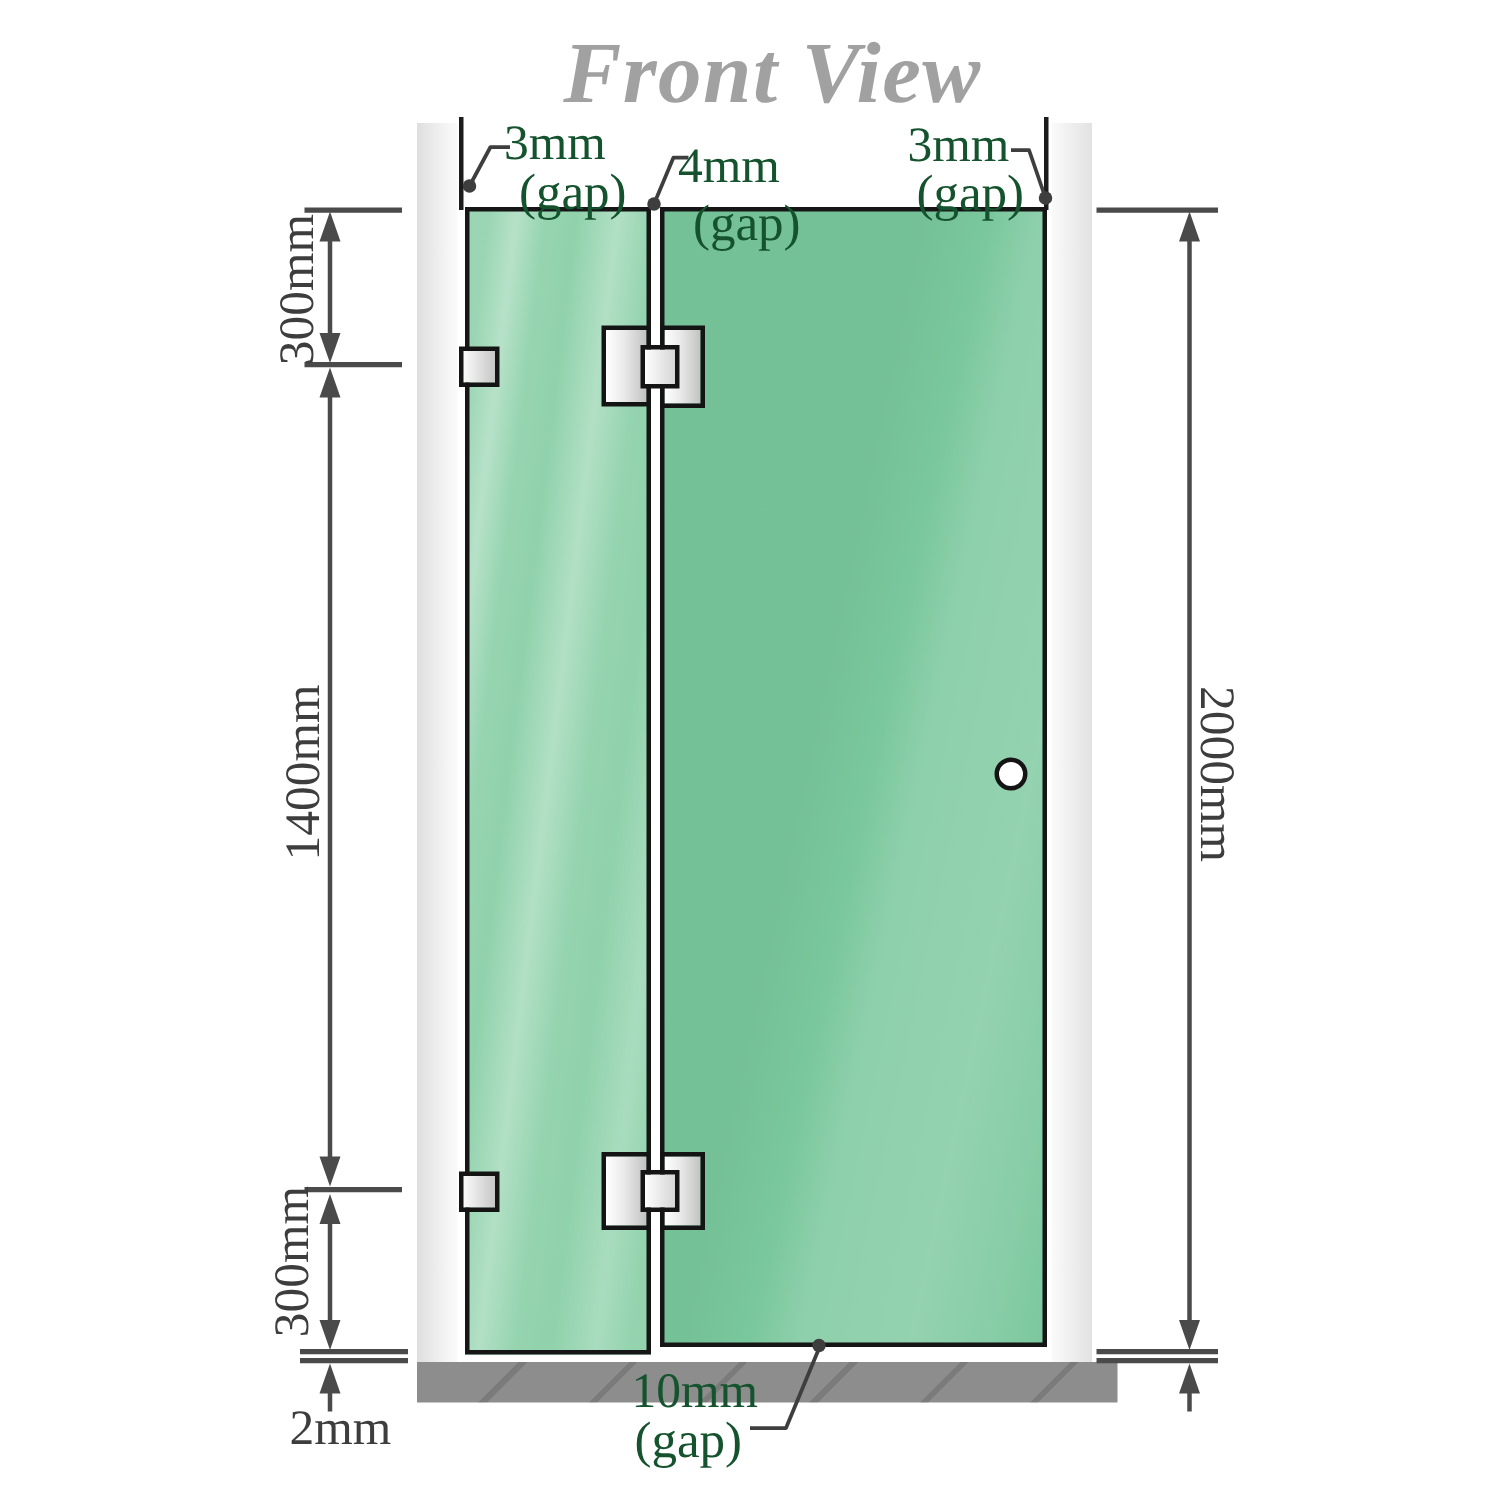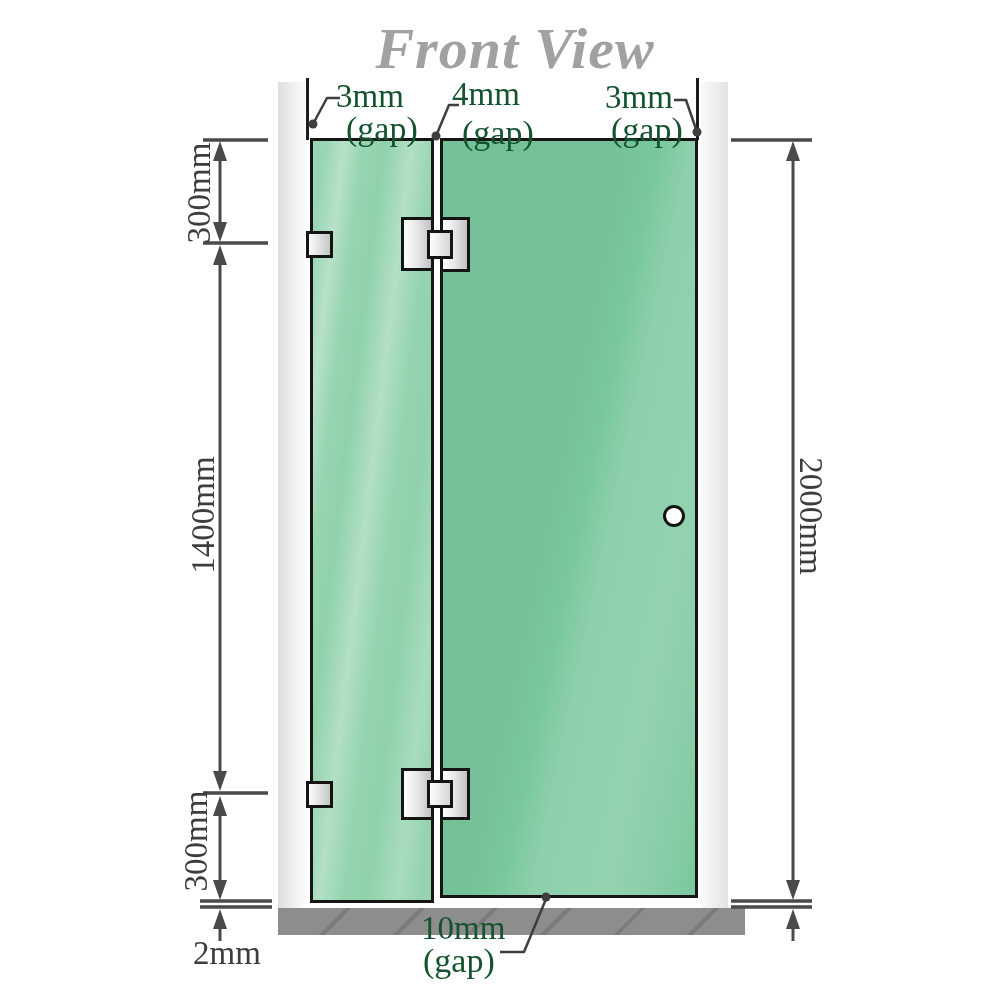--- a/index.html
+++ b/index.html
@@ -145,21 +145,21 @@
   <div class="dim-label rot-ccw" style="left:199px;top:193px;">300mm</div>
   <div class="dim-label rot-ccw" style="left:203px;top:515px;">1400mm</div>
   <div class="dim-label rot-ccw" style="left:196px;top:841px;">300mm</div>
   <div class="dim-label ctr" style="left:227px;top:953px;">2mm</div>
   <div class="dim-label rot-cw" style="left:810px;top:516px;">2000mm</div>
 
   <div class="gap-label" style="left:336px;top:80px;">
     <div class="gap-value">3mm</div>
     <div class="gap-unit">(gap)</div>
   </div>
-  <div class="gap-label" style="left:452px;top:78px;">
+  <div class="gap-label" style="left:452px;top:95px;">
     <div class="gap-value">4mm</div>
     <div class="gap-unit" style="margin-top:6px;">(gap)</div>
   </div>
   <div class="gap-label" style="left:605px;top:81px;">
     <div class="gap-value">3mm</div>
     <div class="gap-unit" style="padding-left:6px;">(gap)</div>
   </div>
   <div class="gap-label" style="left:421px;top:912px;">
     <div class="gap-value">10mm</div>
     <div class="gap-unit" style="padding-left:2px;">(gap)</div>

